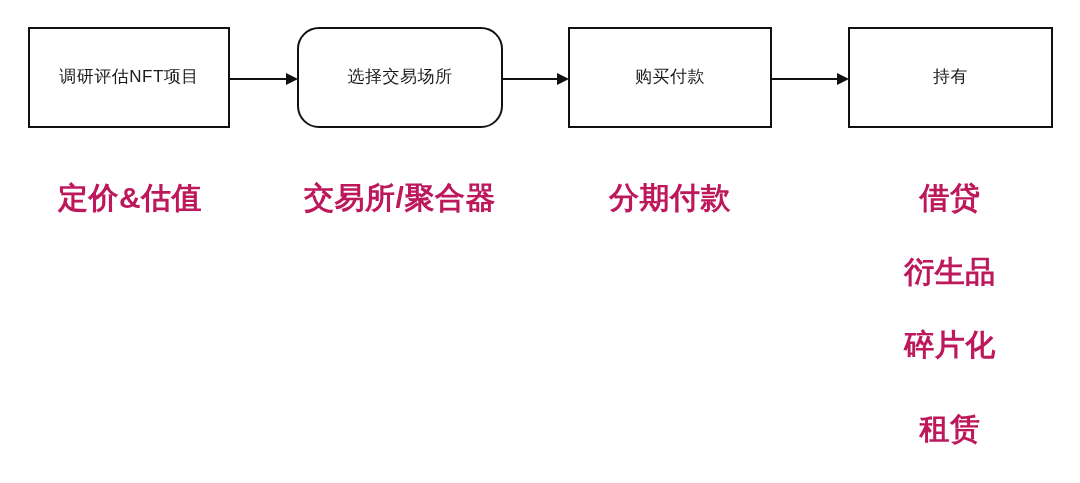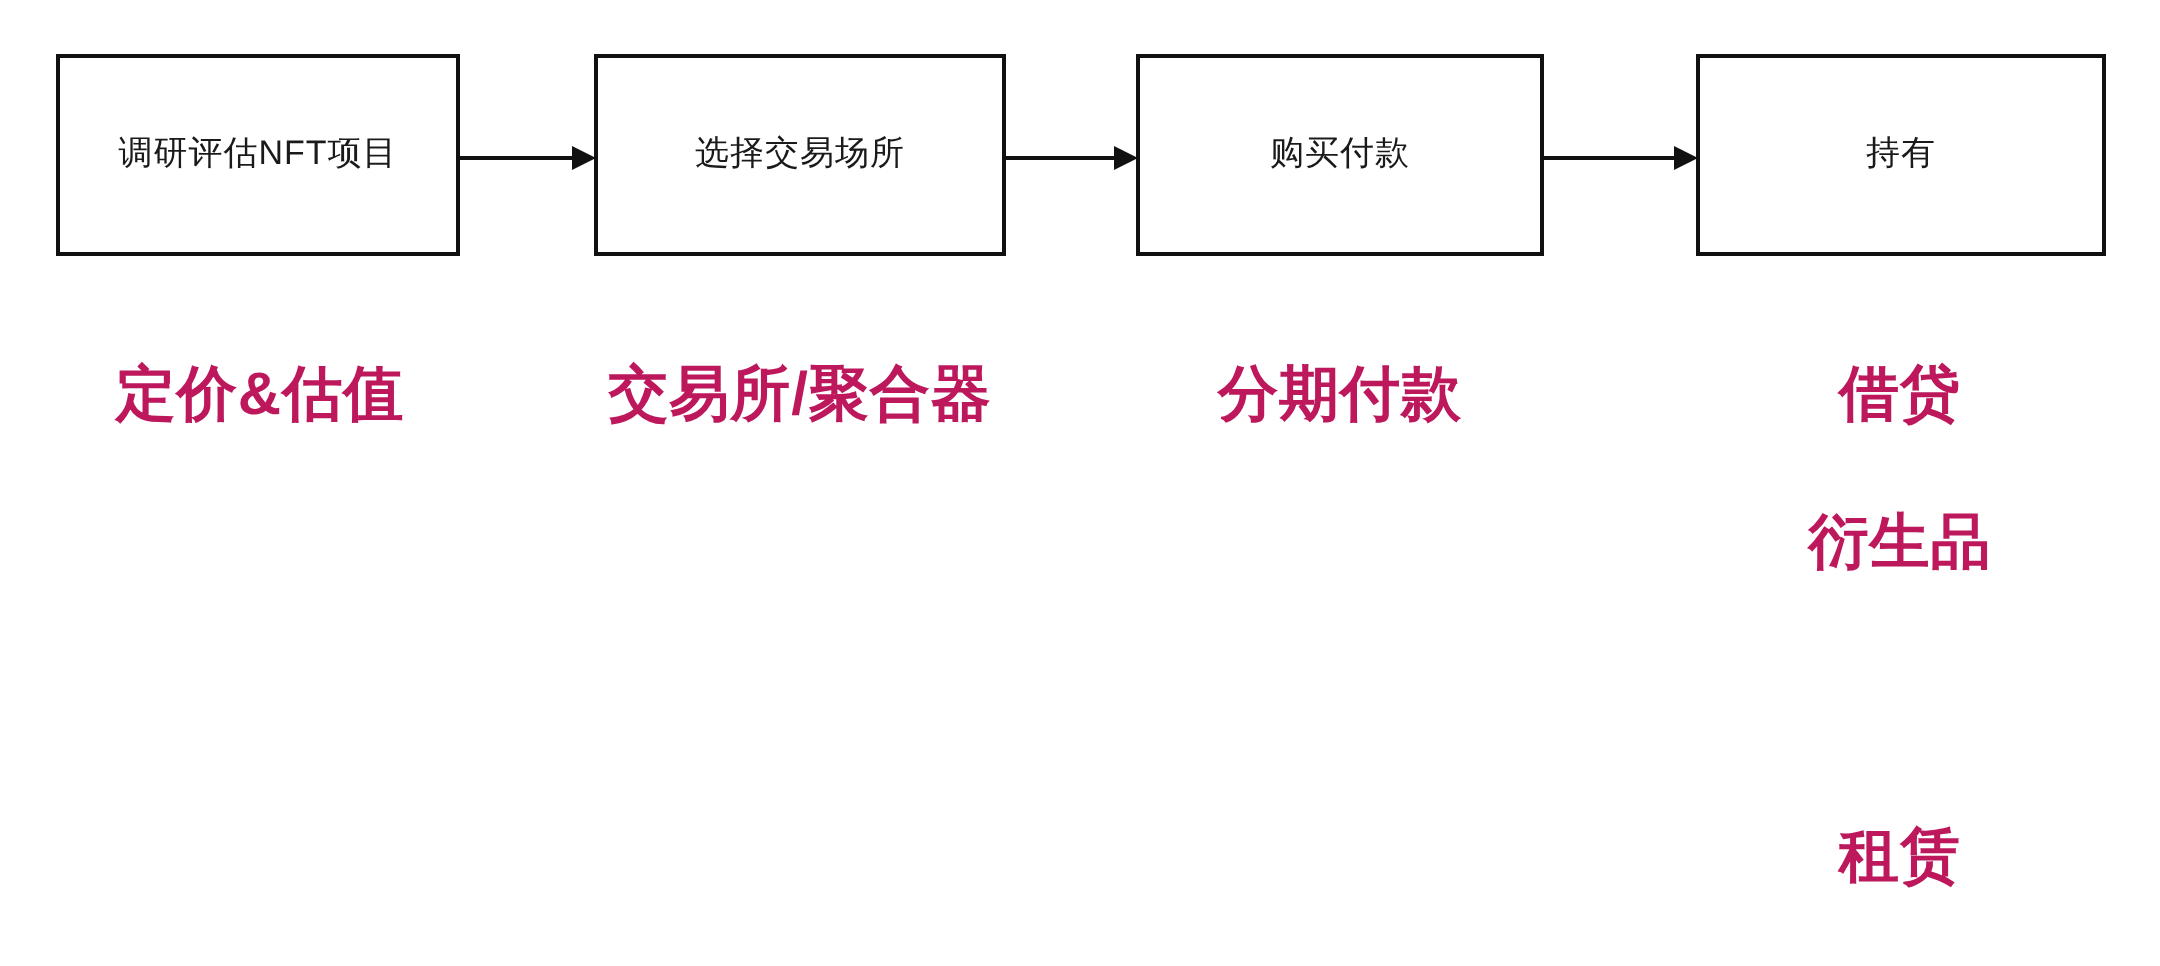--- a/index.html
+++ b/index.html
@@ -68,21 +68,21 @@
 </style>
 </head>
 <body>
 
 <div id="canvas">
 
   <div class="proc-box" style="left:28px; top:27px; width:202px; height:101px;">
     <span class="proc-box-label">调研评估NFT项目</span>
   </div>
 
-  <div class="proc-box" style="left:297px; top:27px; width:206px; height:101px;">
+  <div class="proc-box" style="left:297px; top:27px; width:206px; height:101px;border-radius:22px;">
     <span class="proc-box-label">选择交易场所</span>
   </div>
 
   <div class="proc-box" style="left:568px; top:27px; width:204px; height:101px;text-align:center;">
     <span class="proc-box-label">购买付款</span>
   </div>
 
   <div class="proc-box" style="left:848px; top:27px; width:205px; height:101px;">
     <span class="proc-box-label">持有</span>
   </div>
@@ -111,16 +111,17 @@
   <div class="cat-label centered" style="left:130px; top:183px;">定价&amp;估值</div>
 
   <div class="cat-label centered" style="left:400px; top:183px;">交易所/聚合器</div>
 
   <div class="cat-label centered" style="left:670px; top:183px;">分期付款</div>
 
   <div class="cat-label centered" style="left:950px; top:183px;">借贷</div>
 
   <div class="cat-label centered" style="left:950px; top:257px;">衍生品</div>
 
+  <div class="cat-label centered" style="left:950px; top:330px;">碎片化</div>
 
   <div class="cat-label centered" style="left:950px; top:414px;">租赁</div>
 
 </div>
 
 </body></html>

